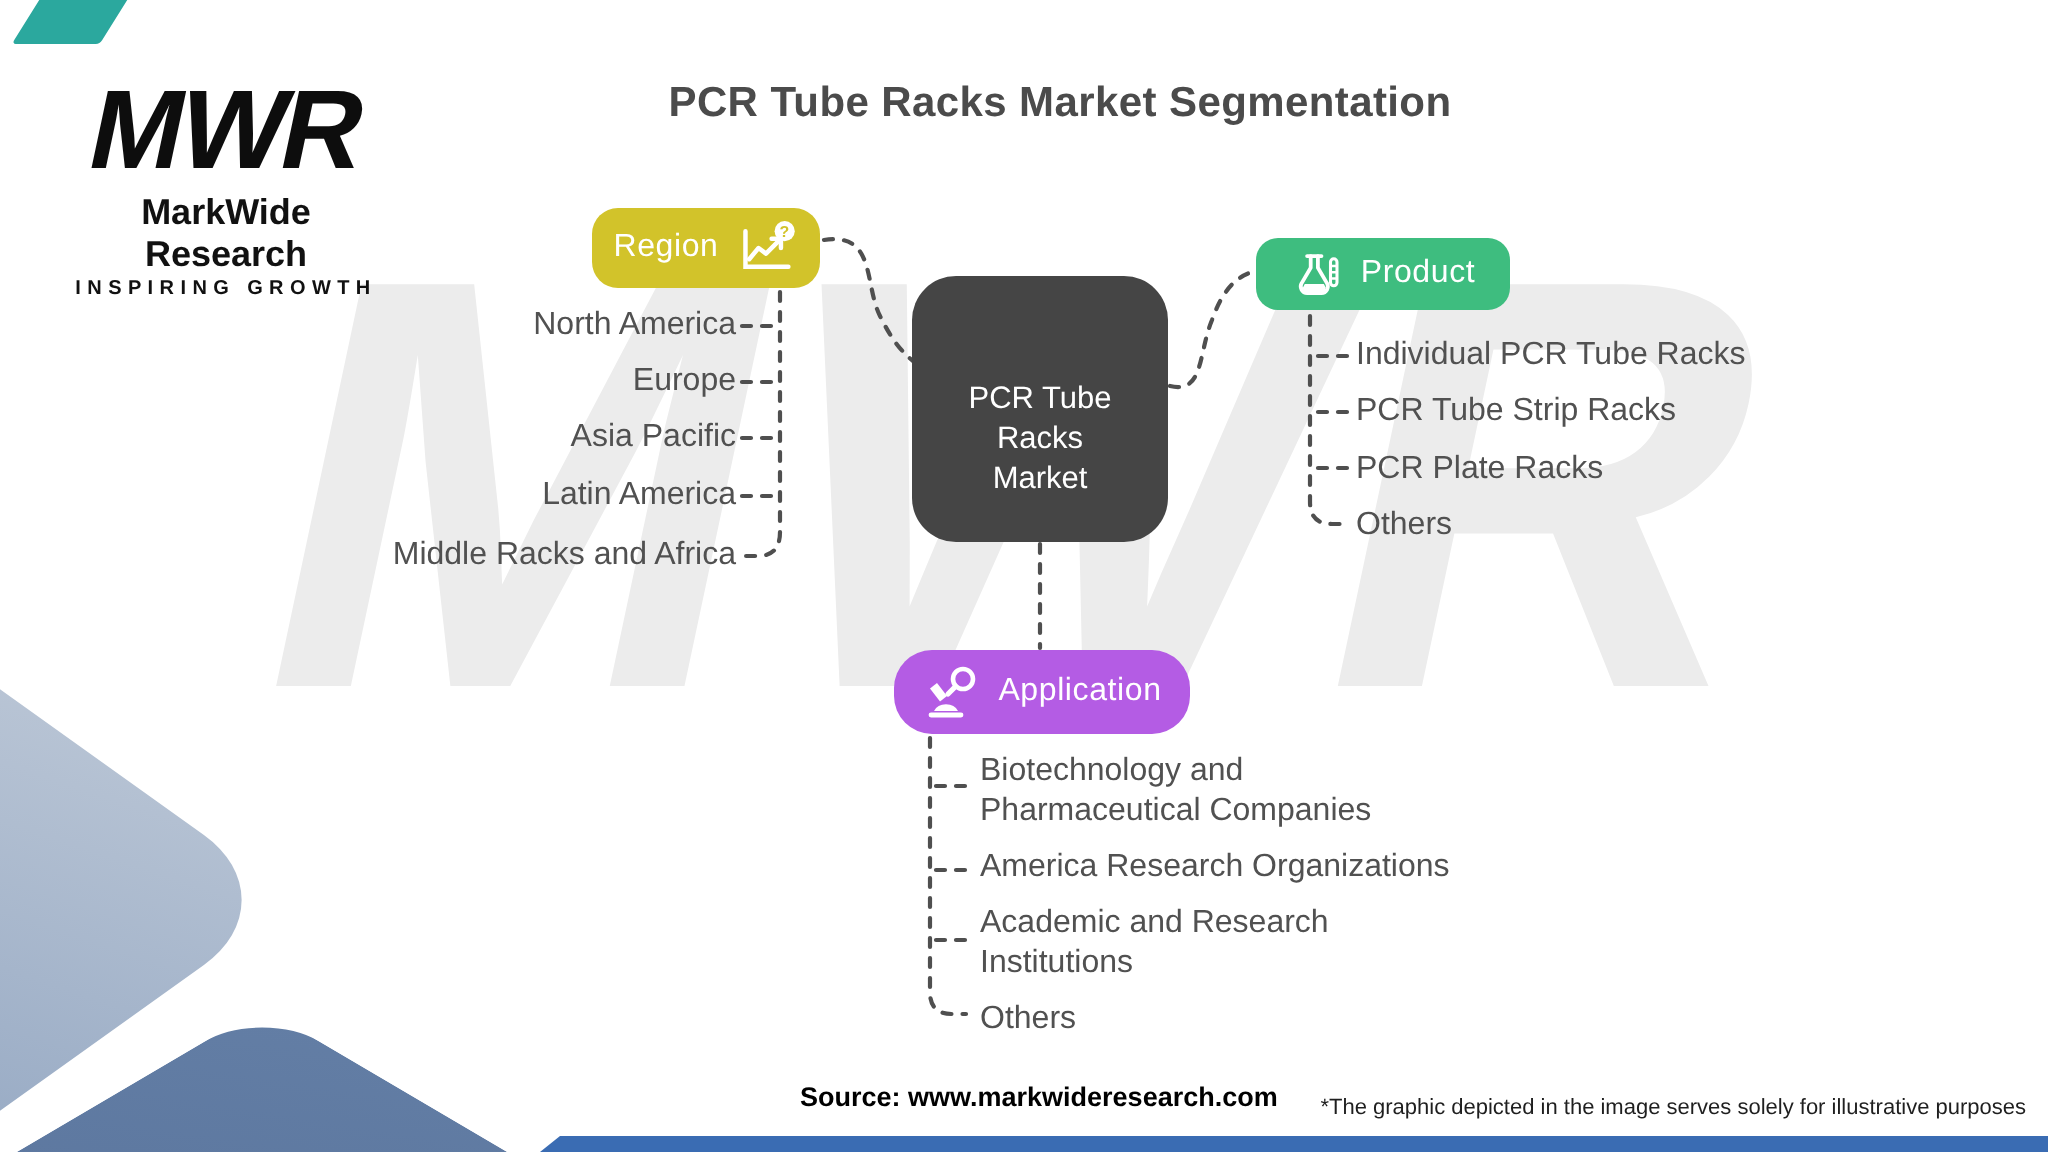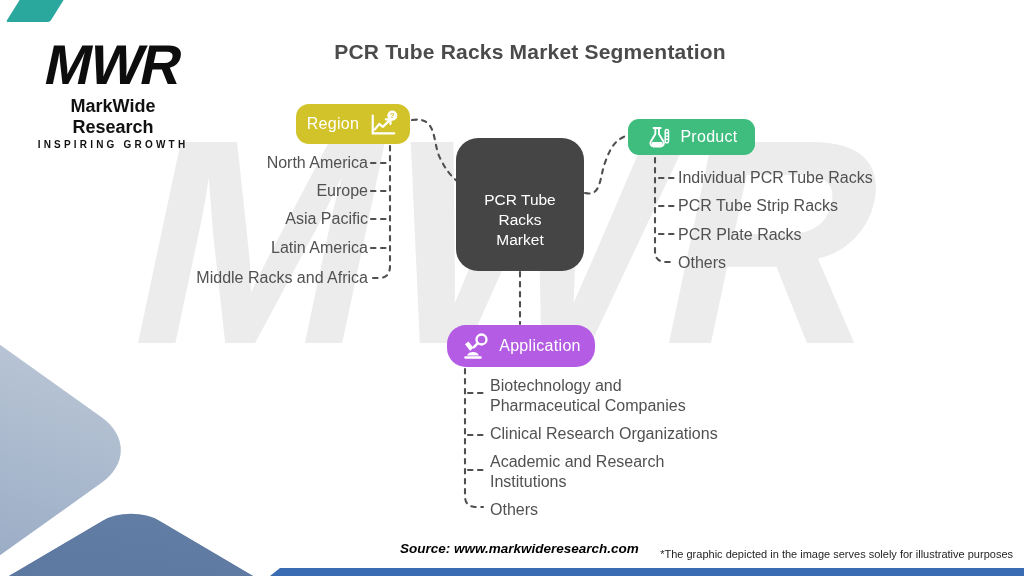--- a/index.html
+++ b/index.html
@@ -47,21 +47,21 @@
                background:#454545;border-radius:22px;color:#fff;display:flex;
                flex-direction:column;align-items:center;justify-content:center;
                padding-top:30px;box-sizing:border-box;font-size:15.5px;font-weight:500;
                line-height:20px;text-align:center;}
   
   .item{position:absolute;z-index:2;font-size:16px;color:#515151;line-height:20px;}
   .r-item{right:656px;text-align:right;white-space:nowrap;}
   .p-item{left:678px;white-space:nowrap;text-align:center;}
   .a-item{left:490px;white-space:pre-line;}
   
-  .source{position:absolute;left:400px;top:541px;z-index:2;font-size:13.5px;font-weight:700;color:#000;font-style:italic;}
+  .source{position:absolute;left:400px;top:541px;z-index:2;font-size:13.5px;font-weight:700;color:#000;}
   .disclaimer{position:absolute;right:11px;top:548px;z-index:2;font-size:11px;color:#1f1f1f;}
 </style>
 </head>
 <body>
 
 <div class="canvas">
 
   <div class="watermark">MWR</div>
   <div class="shape teal-corner"></div>
   <div class="shape light-diamond"></div>
@@ -139,21 +139,21 @@
   <div class="item r-item" style="top:238px">Latin America</div>
   <div class="item r-item" style="top:268px">Middle Racks and Africa</div>
 
   <div class="item p-item" style="top:168px">Individual PCR Tube Racks</div>
   <div class="item p-item" style="top:196px">PCR Tube Strip Racks</div>
   <div class="item p-item" style="top:225px">PCR Plate Racks</div>
   <div class="item p-item" style="top:253px">Others</div>
 
   <div class="item a-item" style="top:376px">Biotechnology and
 Pharmaceutical Companies</div>
-  <div class="item a-item" style="top:424px">Clinical Research Organizations</div>
+  <div class="item a-item" style="top:424px">America Research Organizations</div>
   <div class="item a-item" style="top:452px">Academic and Research
 Institutions</div>
   <div class="item a-item" style="top:500px">Others</div>
 
   <div class="source">Source: www.markwideresearch.com</div>
   <div class="disclaimer">*The graphic depicted in the image serves solely for illustrative purposes</div>
 
 </div>
 
 </body></html>

